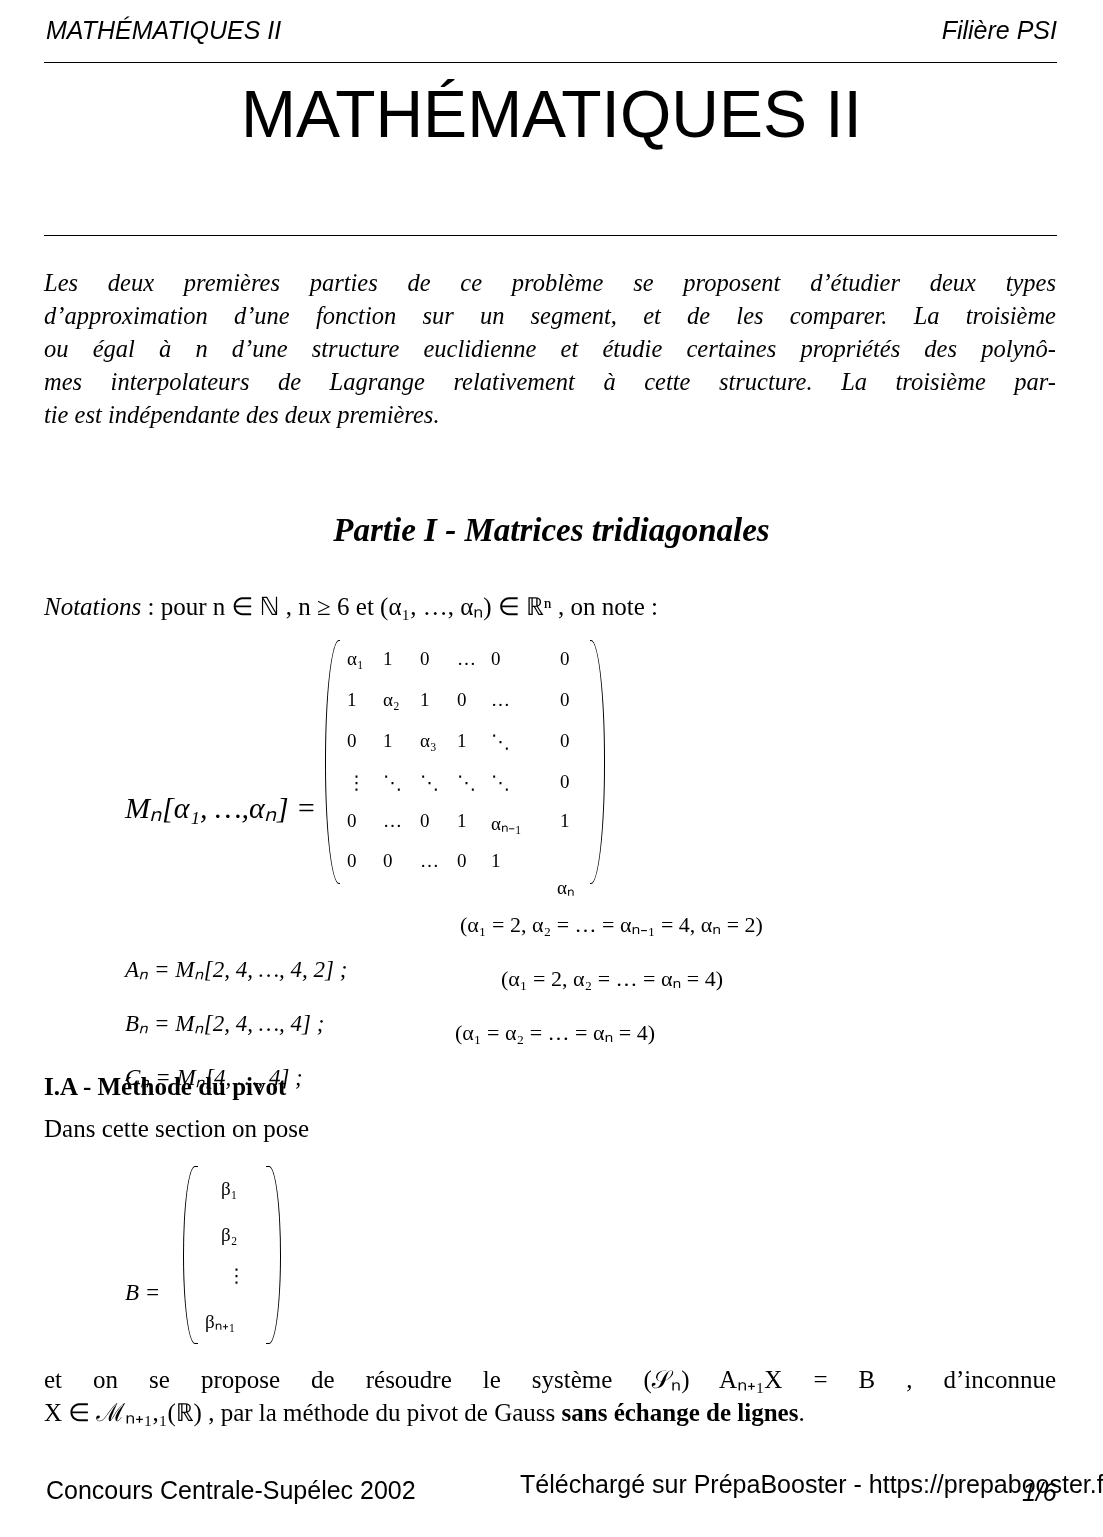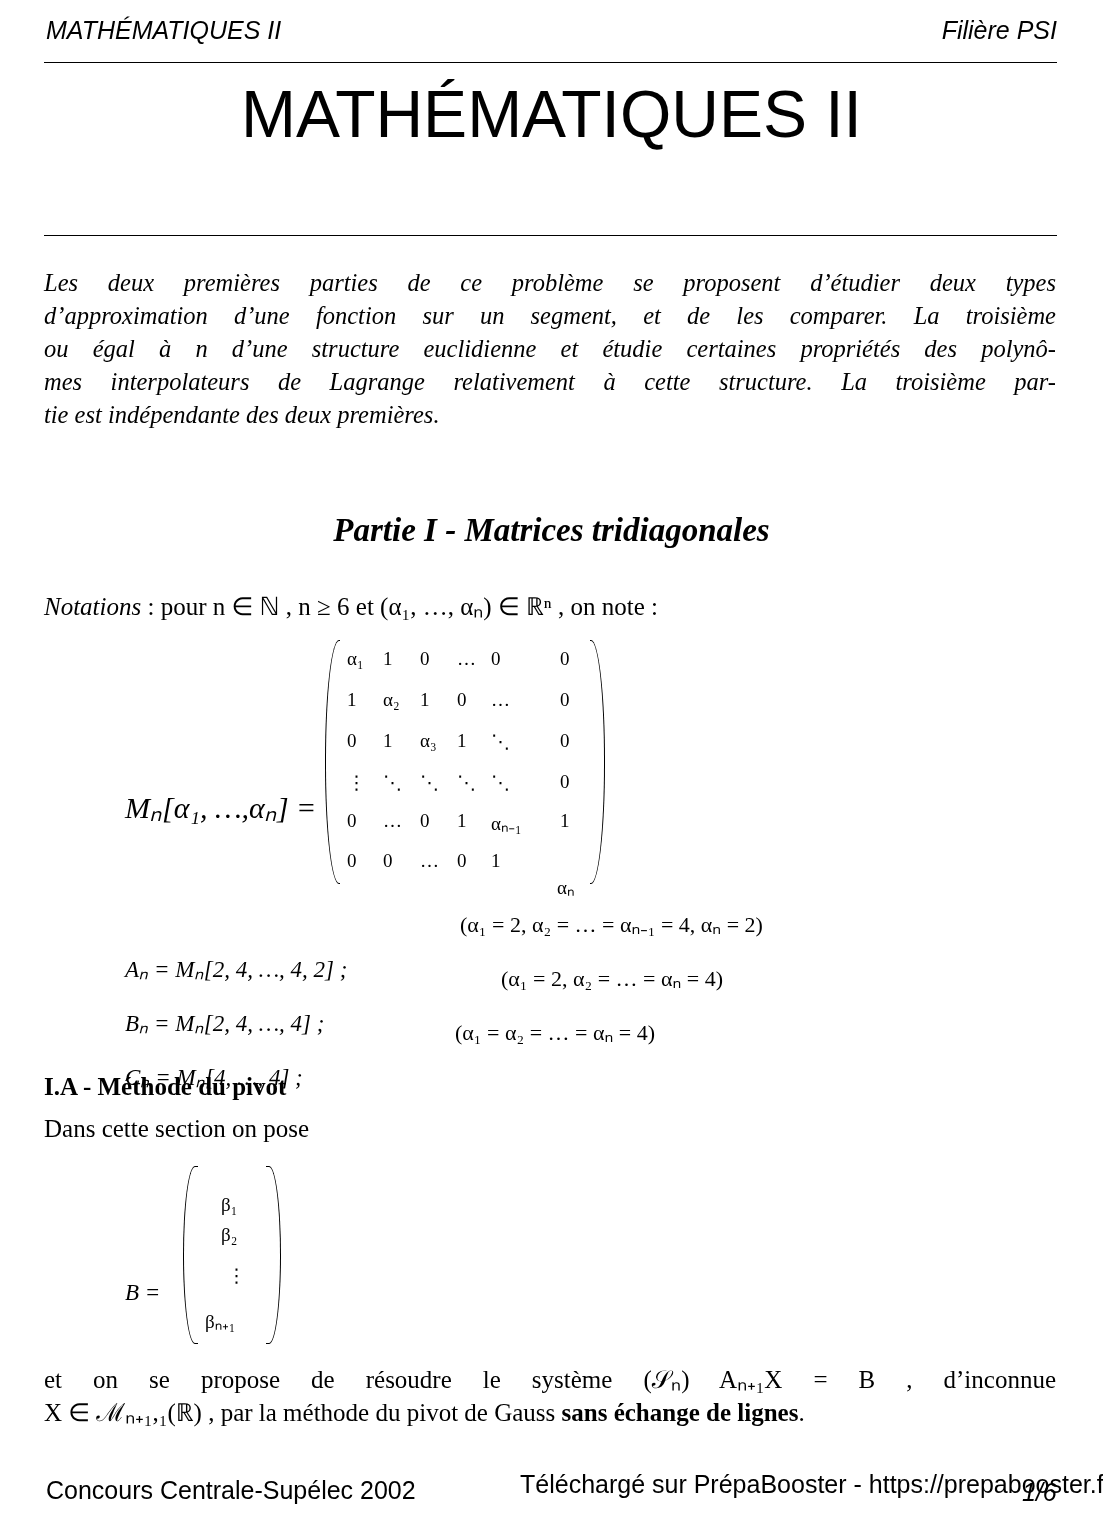--- a/index.html
+++ b/index.html
@@ -111,21 +111,21 @@
 <div class="abs defline it" style="top:1016px;">Cₙ  =  Mₙ[4, …, 4]  ;</div>
 <div class="abs defcond" style="left:455px; top:1016px;">(α₁ = α₂ = … = αₙ = 4)</div>
 
 <div class="abs secA">I.A - Méthode du pivot</div>
 <div class="abs dans">Dans cette section on pose</div>
 
 <div class="abs blabel it">B  =</div>
 <div class="abs bvec">
   <div class="paren l"></div>
   <div class="paren r"></div>
-  <div class="cell" style="left:38px; top:28px;">β₁</div>
+  <div class="cell" style="left:38px; top:12px;">β₁</div>
   <div class="cell" style="left:38px; top:58px;">β₂</div>
   <div class="cell" style="left:44px; top:98px;">⋮</div>
   <div class="cell" style="left:22px; top:142px;">βₙ₊₁</div>
 </div>
 
 <div class="abs para">
   <span class="l1">et  on  se  propose  de  résoudre  le  système  (𝒮ₙ)   Aₙ₊₁X = B ,  d’inconnue</span>
   <span><span>X ∈ ℳₙ₊₁,₁(ℝ) , par la méthode du pivot de Gauss </span><b>sans échange de lignes</b><span>.</span></span>
 </div>
 

